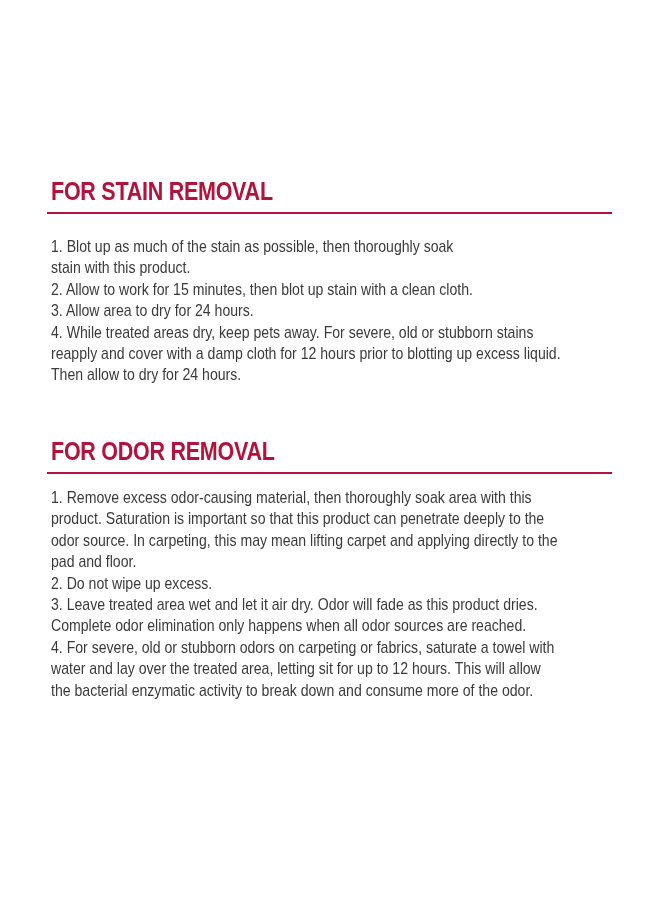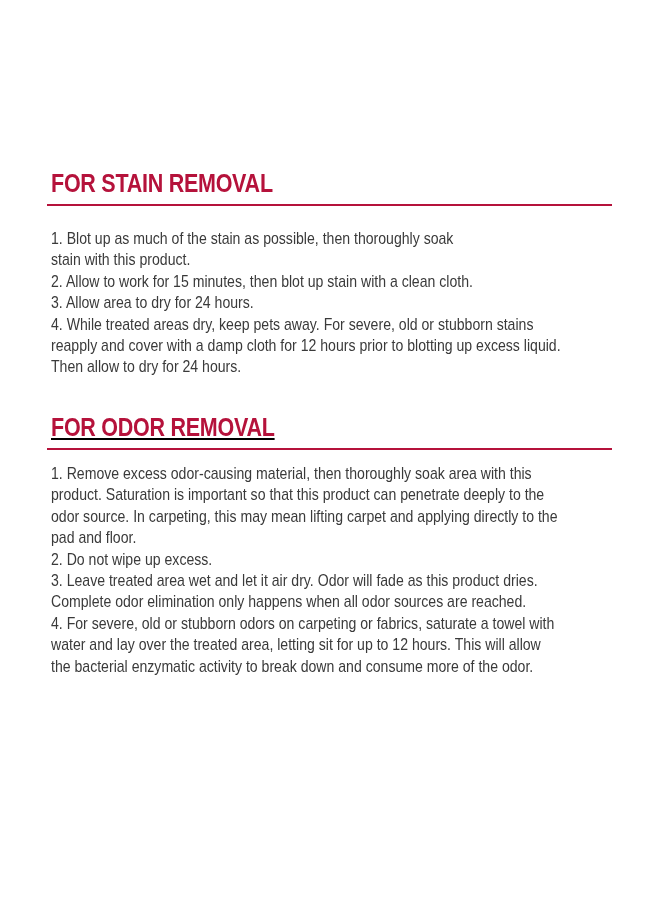--- a/index.html
+++ b/index.html
@@ -49,35 +49,35 @@
       width: 646px;
     }
     .body-text p {
       margin: 0;
       white-space: nowrap;
     }
   </style>
 </head>
 <body>
 
-<div class="section" style="top:168px;">
+<div class="section" style="top:176px;">
   <div class="heading">FOR STAIN REMOVAL</div>
   <div class="rule" style="top:36px;"></div>
   <div class="body-text" style="top:60px;">
     <p>1.  Blot up as much of the stain as possible, then thoroughly soak</p>
     <p>stain with this product.</p>
     <p>2.  Allow to work for 15 minutes, then blot up stain with a clean cloth.</p>
     <p>3.  Allow area to dry for 24 hours.</p>
     <p>4.  While treated areas dry, keep pets away. For severe, old or stubborn stains</p>
     <p>reapply and cover with a damp cloth for 12 hours prior to blotting up excess liquid.</p>
     <p>Then allow to dry for 24 hours.</p>
   </div>
 </div>
 
-<div class="section" style="top:412px;text-decoration:underline;">
+<div class="section" style="top:436px;">
   <div class="heading">FOR ODOR REMOVAL</div>
   <div class="rule" style="top:36px;"></div>
   <div class="body-text" style="top:51px;">
     <p>1. Remove excess odor-causing material, then thoroughly soak area with this</p>
     <p>product. Saturation is important so that this product can penetrate deeply to the</p>
     <p>odor source. In carpeting, this may mean lifting carpet and applying directly to the</p>
     <p>pad and floor.</p>
     <p>2. Do not wipe up excess.</p>
     <p>3. Leave treated area wet and let it air dry. Odor will fade as this product dries.</p>
     <p>Complete odor elimination only happens when all odor sources are reached.</p>

